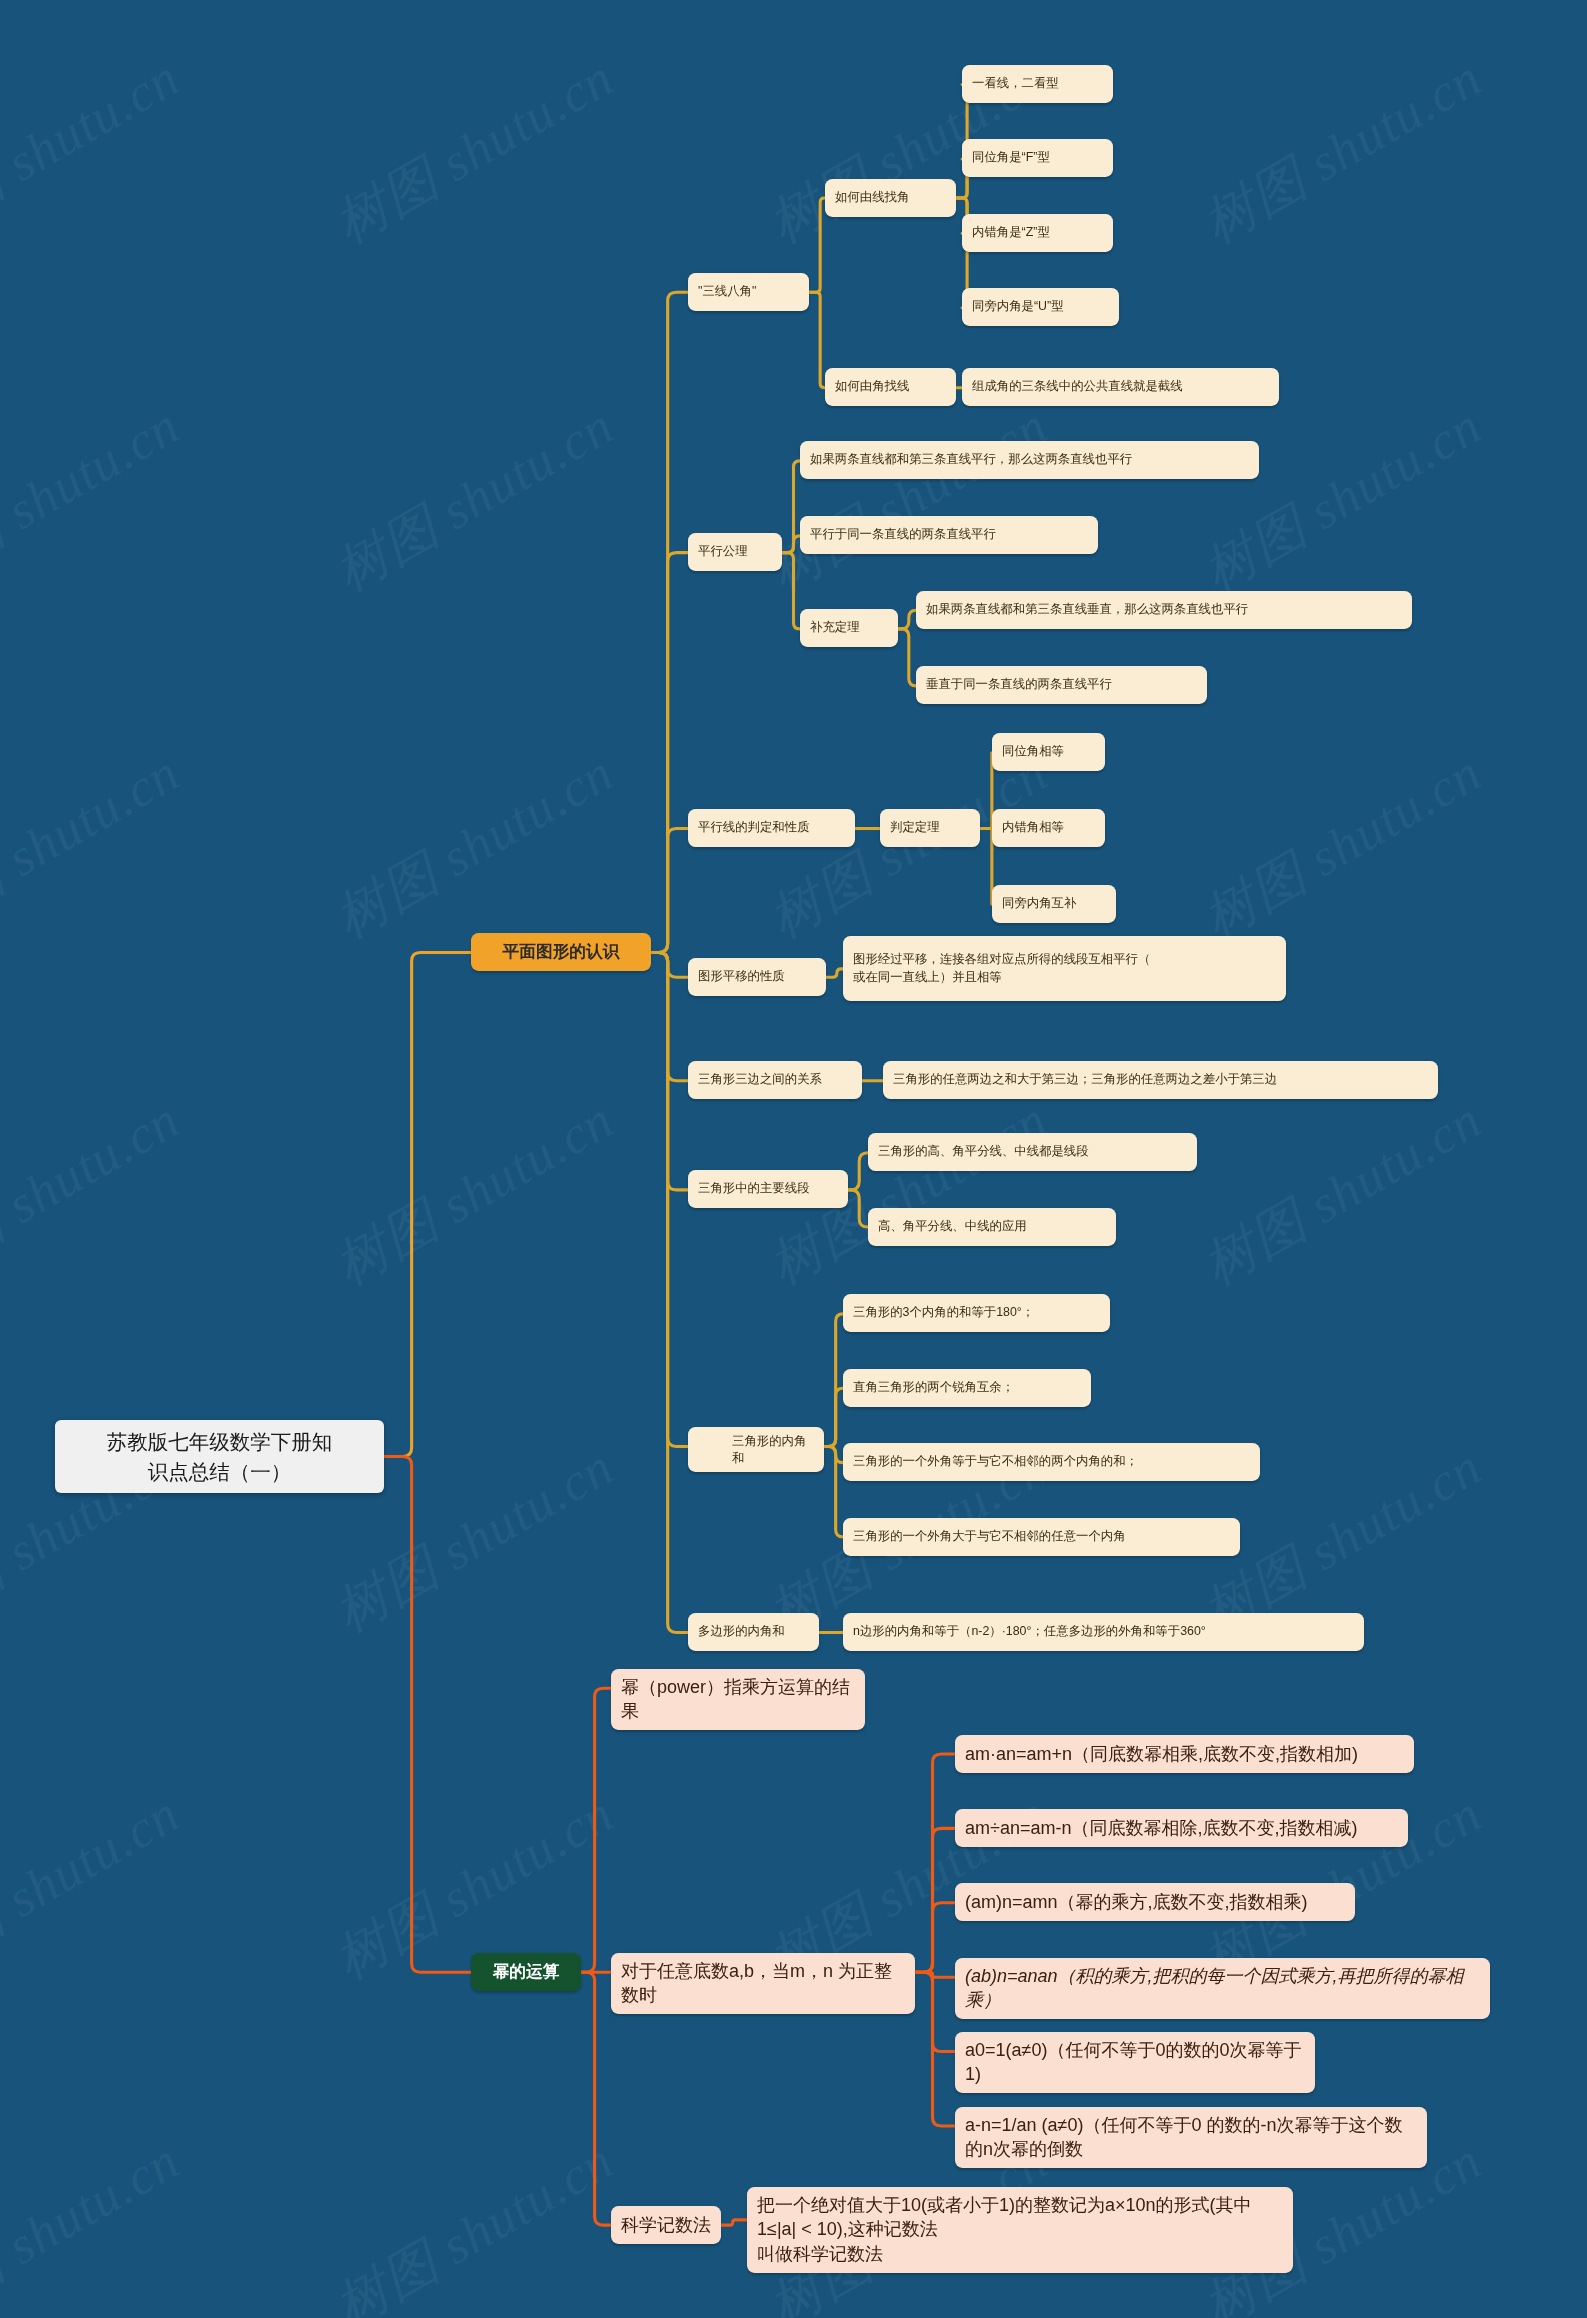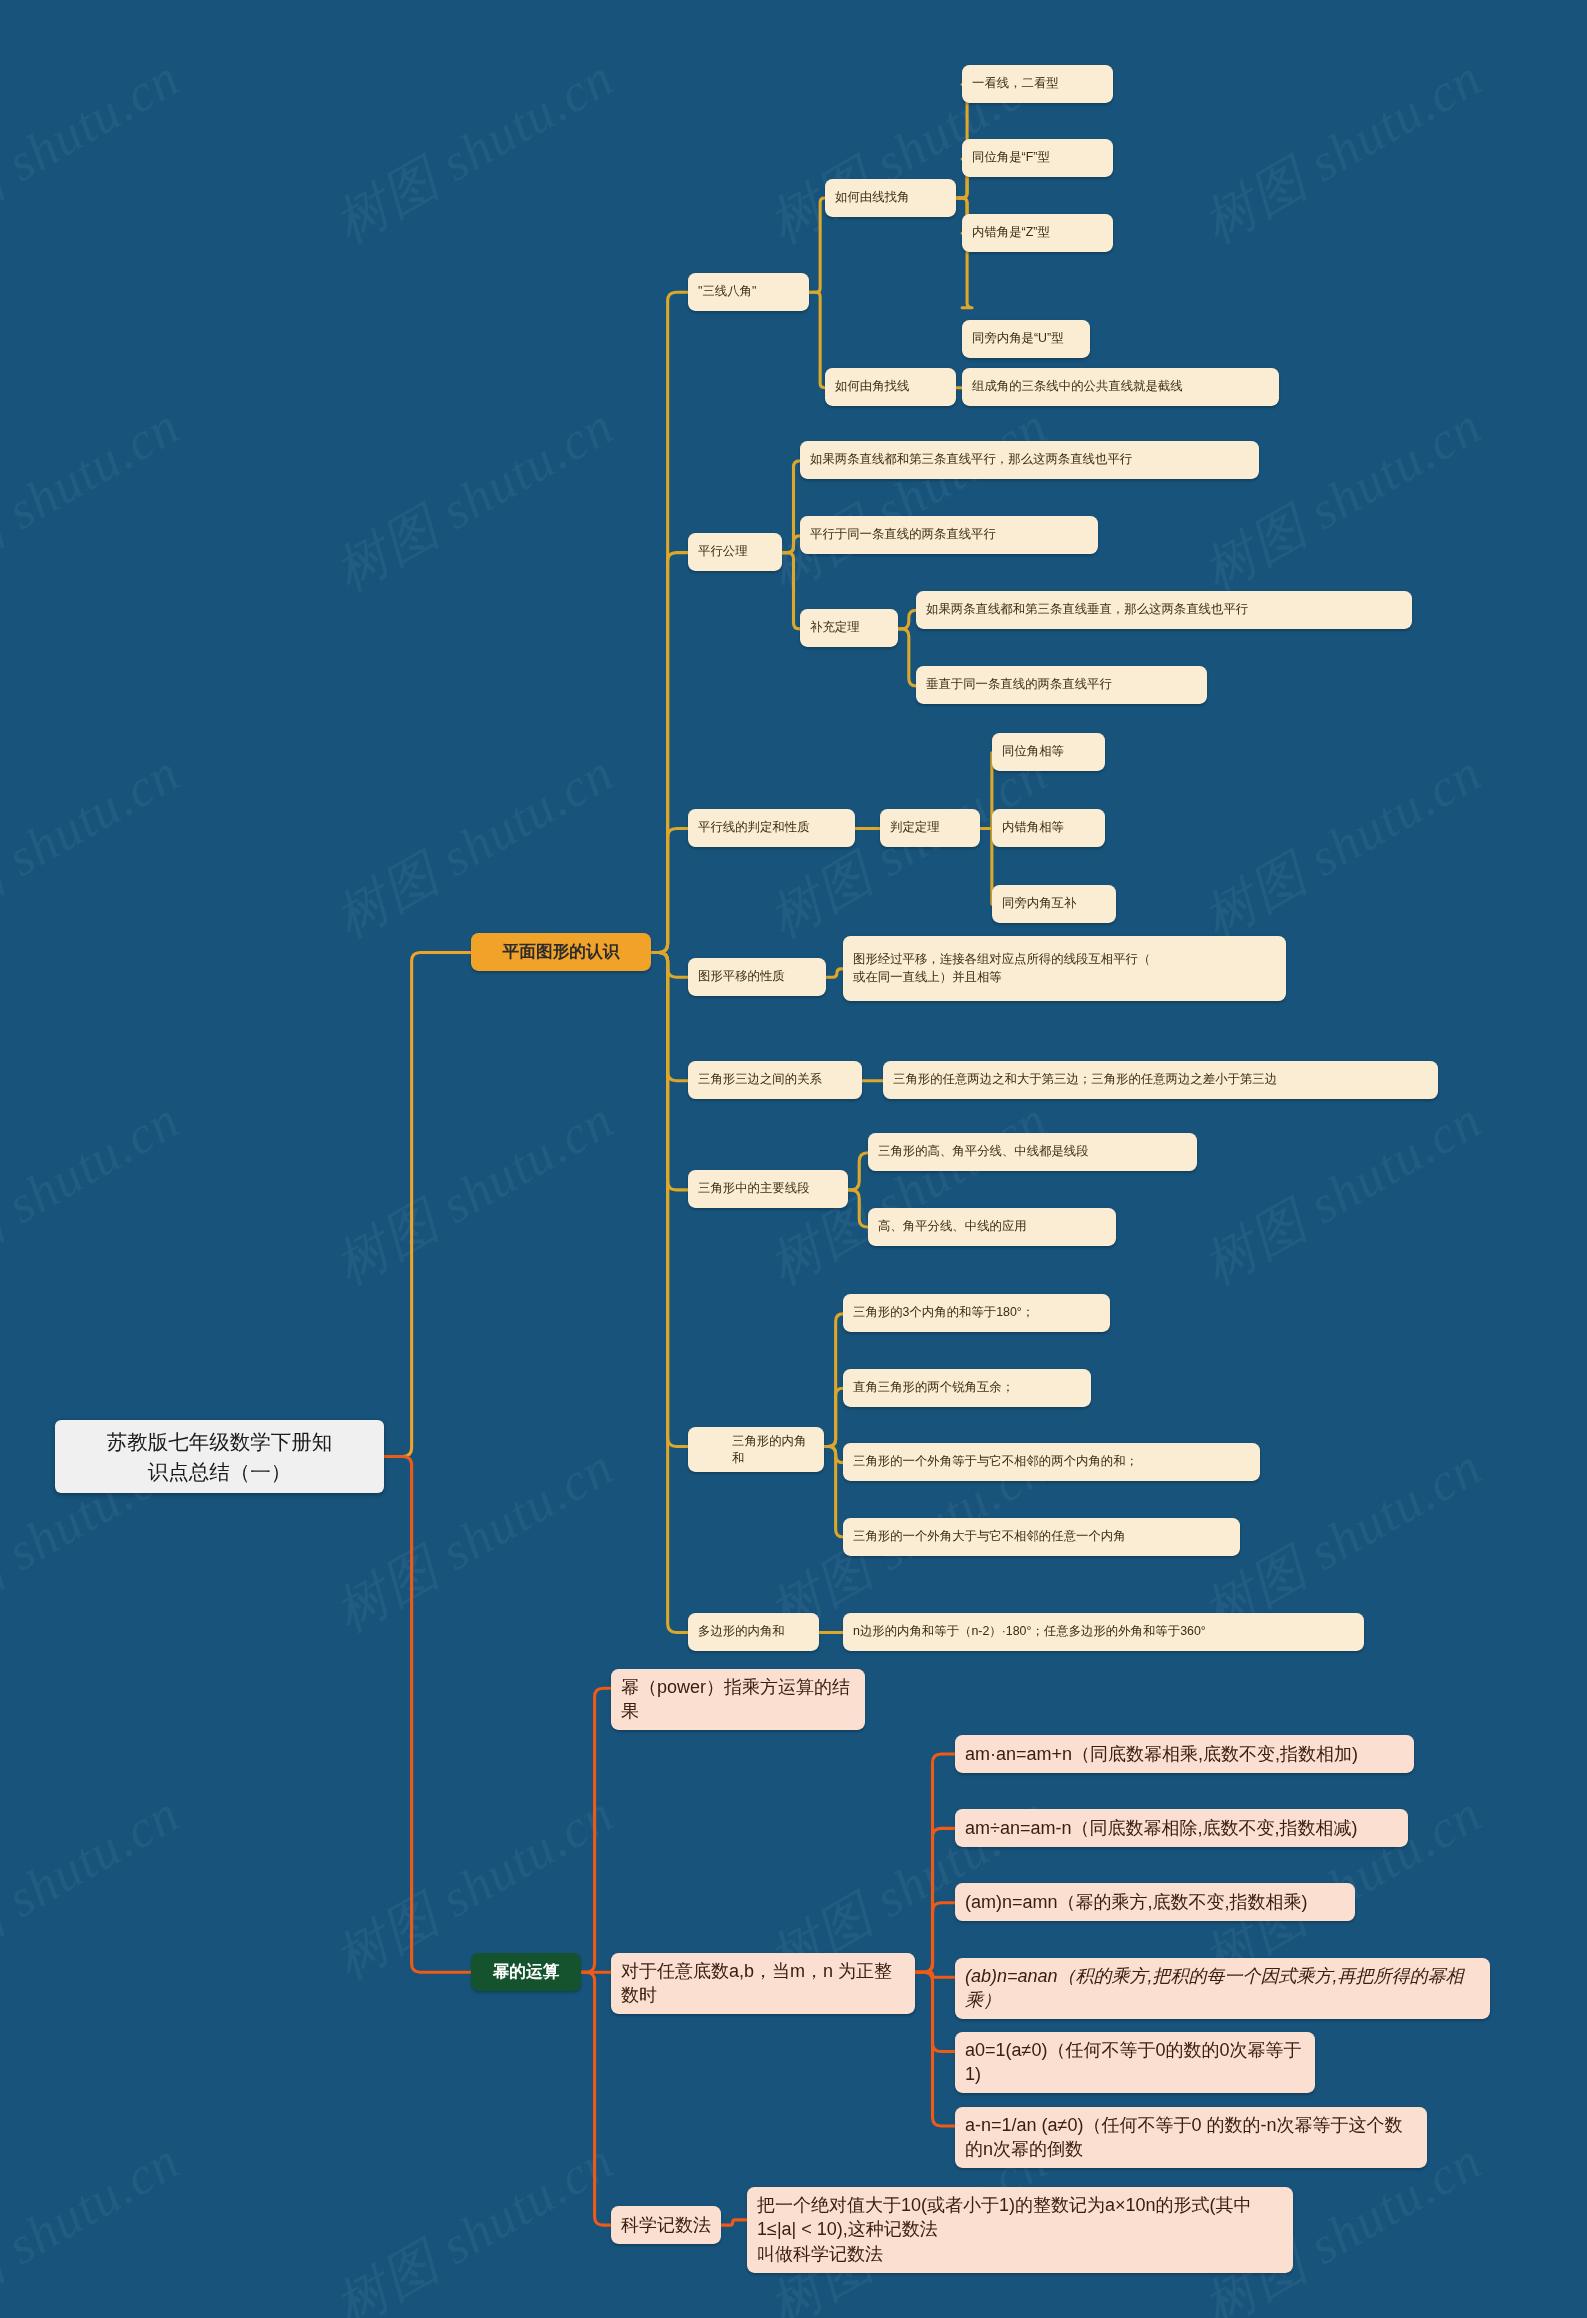--- a/index.html
+++ b/index.html
@@ -178,21 +178,21 @@
     </svg>
   <div id="nodes">
       <div class="node n-root" style="left: 55px; top: 1420px; width: 329px; min-height: 73px;"><span>苏教版七年级数学下册知
 识点总结（一）</span></div>
       <div class="node n-b1" style="left: 471px; top: 933px; width: 180px; min-height: 38px;"><span>平面图形的认识</span></div>
       <div class="node n-g" style="left: 688px; top: 273px; width: 121px; min-height: 38px;"><span>"三线八角"</span></div>
       <div class="node n-g" style="left: 825px; top: 179px; width: 131px; min-height: 38px;"><span>如何由线找角</span></div>
       <div class="node n-g" style="left: 962px; top: 65px; width: 151px; min-height: 38px;"><span>一看线，二看型</span></div>
       <div class="node n-g" style="left: 962px; top: 139px; width: 151px; min-height: 38px;"><span>同位角是“F”型</span></div>
       <div class="node n-g" style="left: 962px; top: 214px; width: 151px; min-height: 38px;"><span>内错角是“Z”型</span></div>
-      <div class="node n-g" style="left: 962px; top: 288px; width: 128px; min-height: 38px; margin-top: 32px;"><span>同旁内角是“U”型</span></div>
+      <div class="node n-g" style="left: 962px; top: 288px; width: 157px; min-height: 38px;"><span>同旁内角是“U”型</span></div>
       <div class="node n-g" style="left: 825px; top: 368px; width: 131px; min-height: 38px;"><span>如何由角找线</span></div>
       <div class="node n-g" style="left: 962px; top: 368px; width: 317px; min-height: 38px;"><span>组成角的三条线中的公共直线就是截线</span></div>
       <div class="node n-g" style="left: 688px; top: 533px; width: 94px; min-height: 38px;"><span>平行公理</span></div>
       <div class="node n-g" style="left: 800px; top: 441px; width: 459px; min-height: 38px;"><span>如果两条直线都和第三条直线平行，那么这两条直线也平行</span></div>
       <div class="node n-g" style="left: 800px; top: 516px; width: 298px; min-height: 38px;"><span>平行于同一条直线的两条直线平行</span></div>
       <div class="node n-g" style="left: 800px; top: 609px; width: 98px; min-height: 38px;"><span>补充定理</span></div>
       <div class="node n-g" style="left: 916px; top: 591px; width: 496px; min-height: 38px;"><span>如果两条直线都和第三条直线垂直，那么这两条直线也平行</span></div>
       <div class="node n-g" style="left: 916px; top: 666px; width: 291px; min-height: 38px;"><span>垂直于同一条直线的两条直线平行</span></div>
       <div class="node n-g" style="left: 688px; top: 809px; width: 167px; min-height: 38px;"><span>平行线的判定和性质</span></div>
       <div class="node n-g" style="left: 880px; top: 809px; width: 100px; min-height: 38px;"><span>判定定理</span></div>

